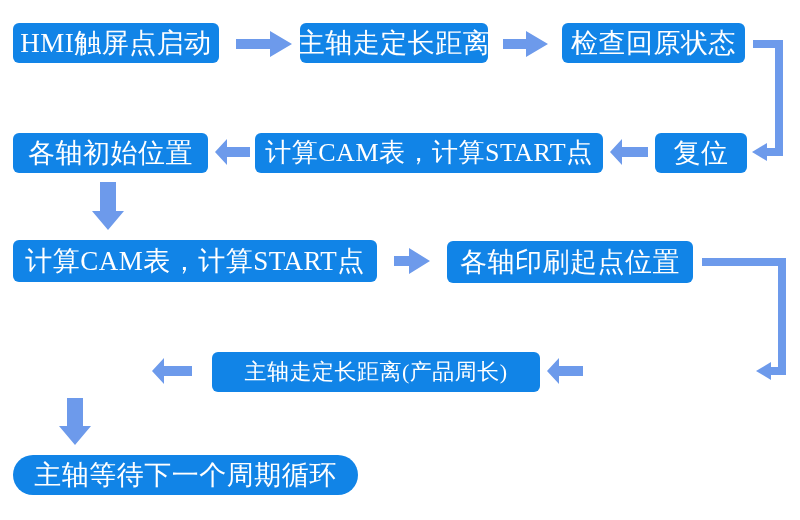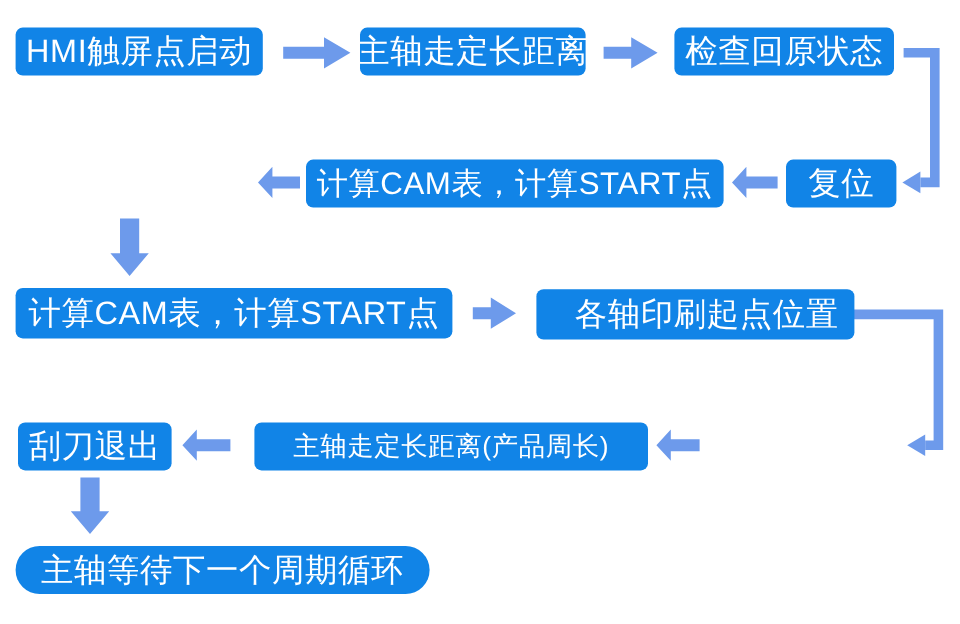--- a/index.html
+++ b/index.html
@@ -20,29 +20,30 @@
     align-items: center;
     justify-content: center;
     background: var(--node-fill, #1184e7);
     color: var(--node-text, #ffffff);
     border-radius: 6px;
     font-size: 27px;
     font-weight: 500;
     white-space: nowrap;
     line-height: 1;
     letter-spacing: 0.5px;
+    font-family: Liberation Serif, serif;
   }
   #n-hmi          { left: 13px;  top: 23px;  width: 206px; height: 40px; }
   #n-check        { left: 300px; top: 23px;  width: 188px; height: 40px; }
   #n-judge        { left: 562px; top: 23px;  width: 183px; height: 40px; }
   #n-reset        { left: 655px; top: 133px; width: 92px;  height: 40px; }
   #n-calc-a       { left: 255px; top: 133px; width: 348px; height: 40px; font-size: 26px; }
   #n-axes-init    { left: 13px;  top: 133px; width: 195px; height: 40px; }
   #n-calc-b       { left: 13px;  top: 240px; width: 364px; height: 42px; }
-  #n-print-pos    { left: 447px; top: 241px; width: 246px; height: 42px; padding-left: 19px; }
+  #n-print-pos    { left: 447px; top: 241px; width: 246px; height: 42px; }
   #n-start-cam    { left: 590px; top: 352px; width: 157px; height: 40px; }
   #n-spindle-dist { left: 212px; top: 352px; width: 328px; height: 40px; font-size: 22px; }
   #n-blade        { left: 15px;  top: 352px; width: 128px; height: 40px; }
   #n-wait         { left: 13px;  top: 455px; width: 345px; height: 40px; border-radius: 20px; }
 
   svg.connector-layer {
     position: absolute;
     left: 0; top: 0;
     width: 800px; height: 520px;
     pointer-events: none;
@@ -103,19 +104,19 @@
     <g>
       <polygon class="arrow-shape" points="67,398 83,398 83,426 91,426 75,445 59,426 67,426"></polygon>
     </g>
   </svg>
 
   <div class="node" id="n-hmi">HMI触屏点启动</div>
   <div class="node" id="n-check">主轴走定长距离</div>
   <div class="node" id="n-judge">检查回原状态</div>
   <div class="node" id="n-reset">复位</div>
   <div class="node" id="n-calc-a">计算CAM表，计算START点</div>
+  <div class="node" id="n-axes-init">各轴初始位置</div>
   <div class="node" id="n-calc-b">计算CAM表，计算START点</div>
   <div class="node" id="n-print-pos">各轴印刷起点位置</div>
   <div class="node" id="n-spindle-dist">主轴走定长距离(产品周长)</div>
-  <div class="node" id="n-blade">刮刀退出</div>
   <div class="node" id="n-wait">主轴等待下一个周期循环</div>
 
 </div>
 
 </body></html>

